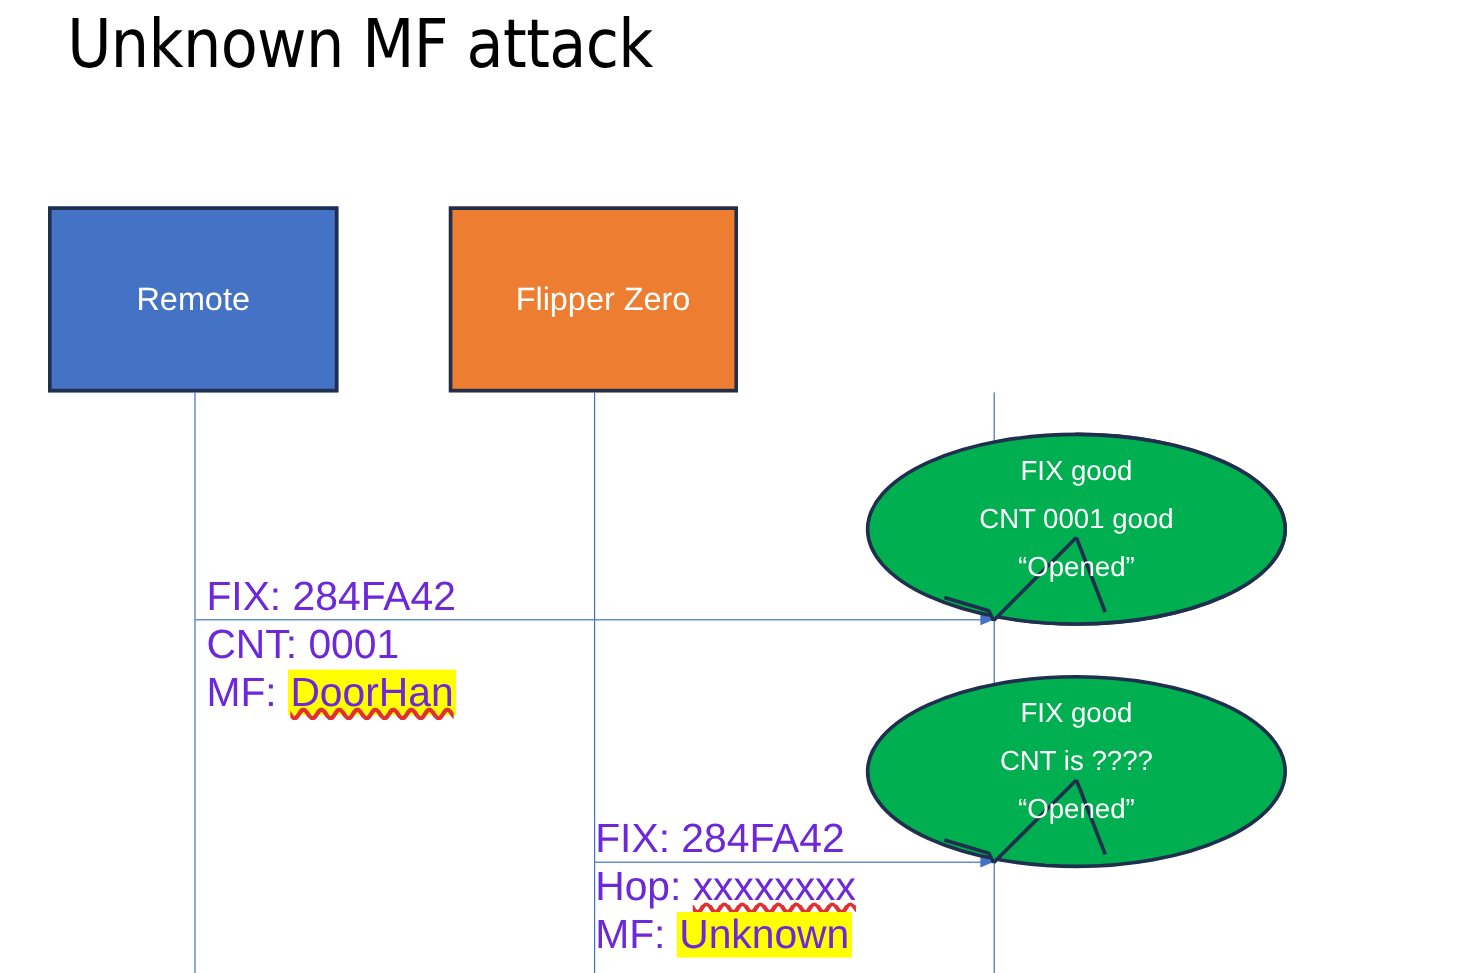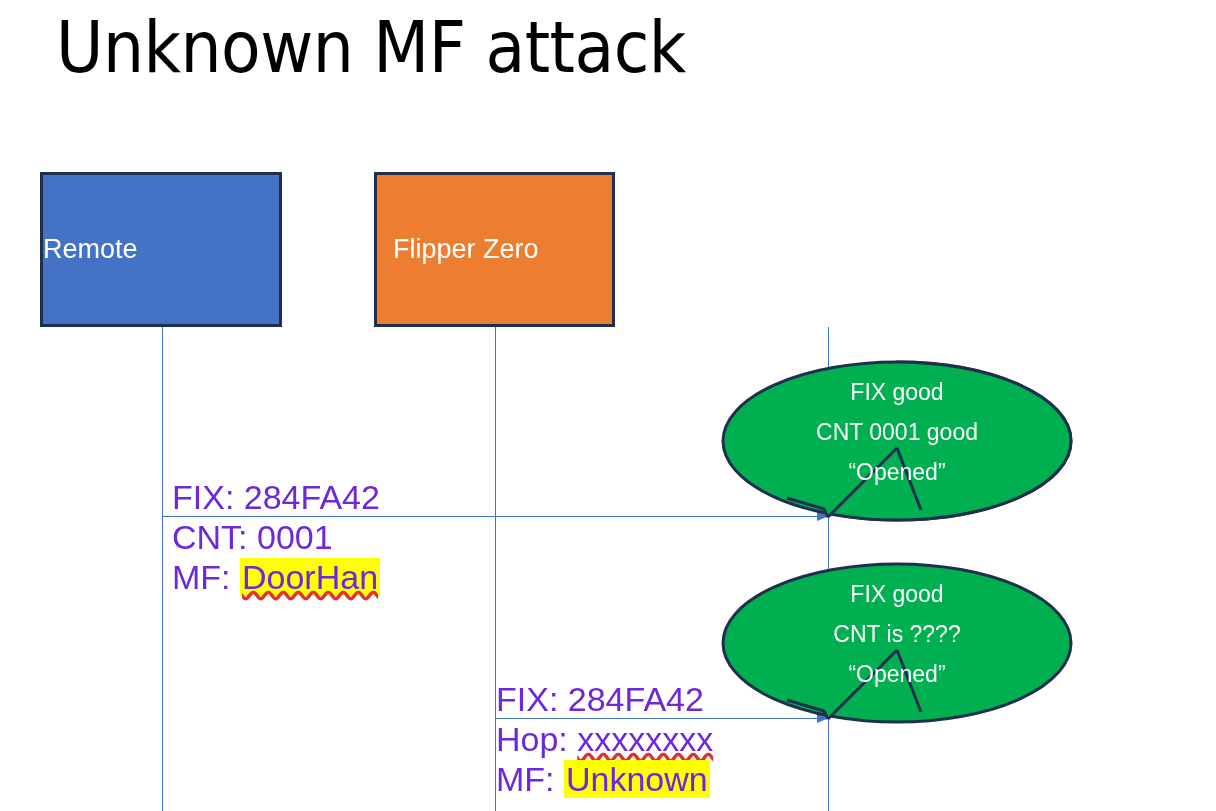--- a/index.html
+++ b/index.html
@@ -17,35 +17,36 @@
     background: #ffffff;
     overflow: hidden;
   }
 
   
   .slide-title {
     position: absolute;
     left: 56px;
     top: 6px;
     font-family: "DejaVu Sans Condensed", "Liberation Sans", sans-serif;
-    font-size: 72px;
+    font-size: 56px;
     font-weight: 300;
     color: #000000;
     letter-spacing: -0.5px;
     white-space: nowrap;
     line-height: 1.15;
   }
 
   
   .actor-box {
     position: absolute;
     box-sizing: border-box;
     border: 3px solid #1F2F4D;
     display: flex;
     align-items: center;
+    justify-content: center;
   }
   .actor-label {
     color: #ffffff;
     font-size: 27px;
     font-weight: 400;
     font-family: "Liberation Sans", sans-serif;
     white-space: nowrap;
   }
   #box-remote   { left: 40px;  top: 172px; width: 242px; height: 155px; background: #4472C4; }
   #box-flipper  { left: 374px; top: 172px; width: 241px; height: 155px; background: #ED7D31; padding-left: 16px; }

